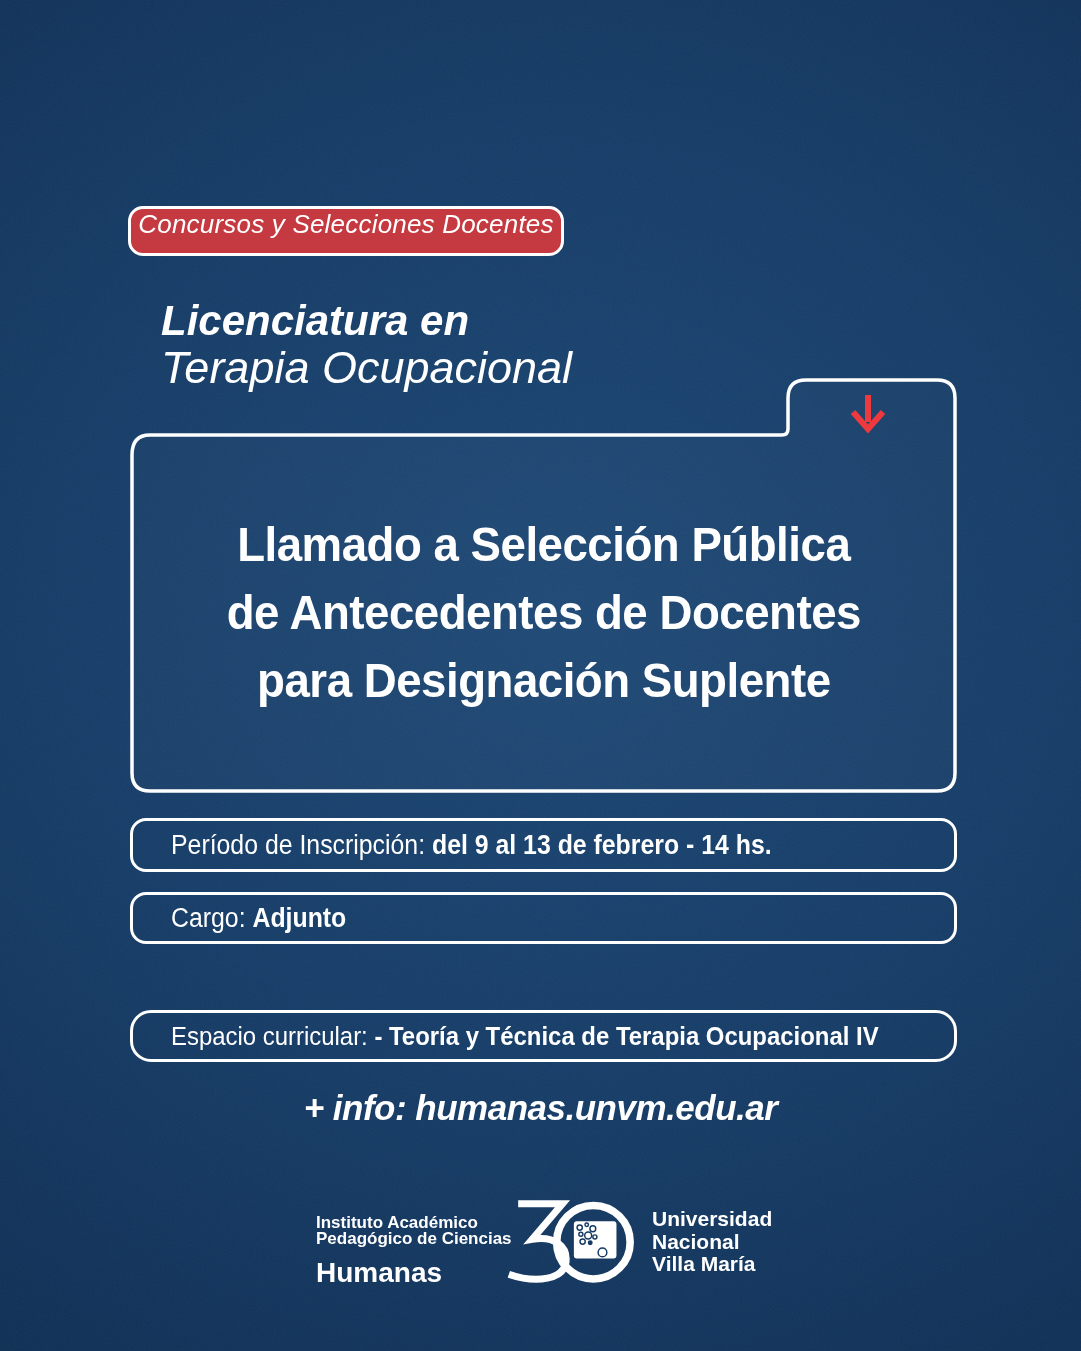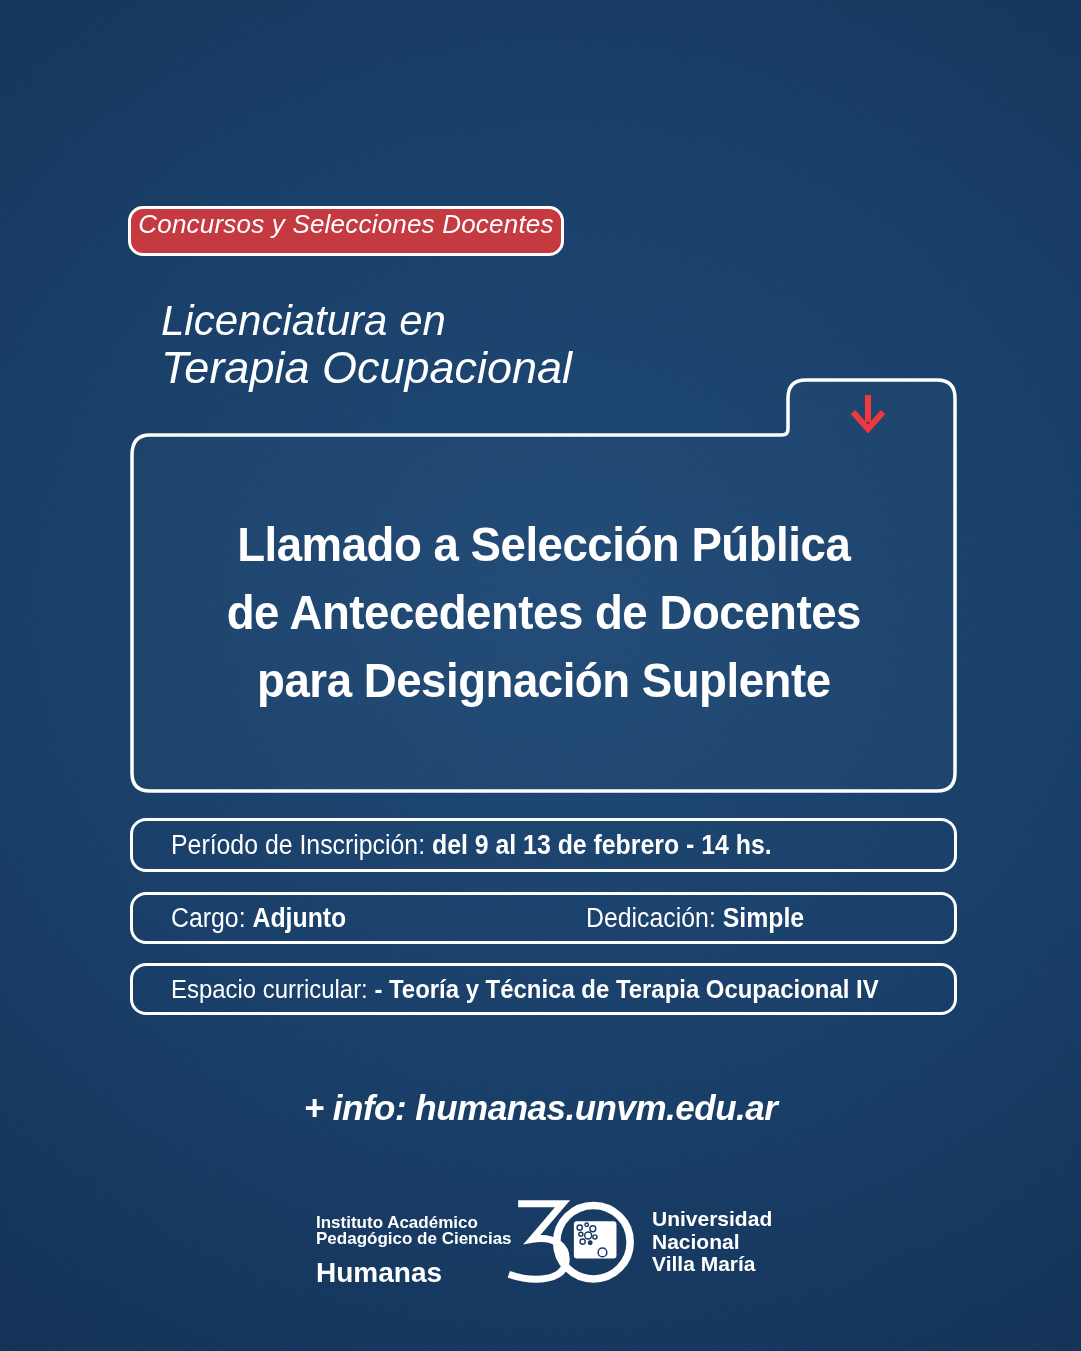--- a/index.html
+++ b/index.html
@@ -17,21 +17,21 @@
   .badge{
     position:absolute;left:128px;top:206px;width:436px;height:50px;
     background:#c43a40;border:3px solid #fff;border-radius:15px;
     box-sizing:border-box;
     display:flex;align-items:flex-start;justify-content:center;
     font-style:italic;font-size:26px;letter-spacing:.2px;
   }
 
   
   .program{position:absolute;left:161px;top:297px;line-height:47px;font-style:italic;}
-  .program .l1{font-size:42px;font-weight:400;}
+  .program .l1{font-size:42px;font-weight:700;}
   .program .l2{font-size:45px;font-weight:400;}
 
   
   .main-box-svg{position:absolute;left:130px;top:378px;width:827px;height:415px;}
   .main-box-text{
     position:absolute;left:130px;top:433px;width:827px;height:360px;
     display:flex;flex-direction:column;align-items:center;justify-content:center;
     text-align:center;font-weight:700;font-size:48px;line-height:68px;
     letter-spacing:-.5px;
   }
@@ -40,21 +40,21 @@
   
   .bar{
     position:absolute;left:130px;width:827px;
     border:3px solid #fff;border-radius:16px;box-sizing:border-box;
     display:flex;align-items:center;
     padding:0 0 0 38px;
   }
   .bar .bar-text{transform:scaleX(.92);transform-origin:0 50%;white-space:nowrap;font-size:27px;}
   .bar-1{top:818px;height:54px;}
   .bar-2{top:892px;height:52px;}
-  .bar-3{top:963px;height:52px;}
+  .bar-3{top:1010px;height:52px;border-radius:21px;}
   .bar-3 .bar-text{font-size:26px;}
   .bar .lbl{font-weight:400;}
   .bar .val{font-weight:700;}
   .pair-2{position:absolute;left:453px;top:0;height:100%;display:flex;align-items:center;}
 
   
   .more-info{
     position:absolute;left:0;top:1088px;width:1081px;
     text-align:center;font-weight:700;font-style:italic;font-size:35px;letter-spacing:-.5px;
   }
@@ -101,23 +101,20 @@
     <div class="squish">de Antecedentes de Docentes</div>
     <div class="squish">para Designación Suplente</div>
   </div>
 
   <div class="bar bar-1">
     <span class="bar-text"><span class="lbl">Período de Inscripción: </span><span class="val">del 9 al 13 de febrero - 14 hs.</span></span>
   </div>
 
   <div class="bar bar-2">
     <span class="bar-text"><span class="lbl">Cargo: </span><span class="val">Adjunto</span></span>
-    <span class="pair-2">
-      <span class="bar-text"><span class="lbl">Dedicación: </span><span class="val">Simple</span></span>
-    </span>
   </div>
 
   <div class="bar bar-3">
     <span class="bar-text"><span class="lbl">Espacio curricular: </span><span class="val">- Teoría y Técnica de Terapia Ocupacional IV</span></span>
   </div>
 
   <div class="more-info">+ info: humanas.unvm.edu.ar</div>
 
   <div class="footer">
     <div class="institute">

